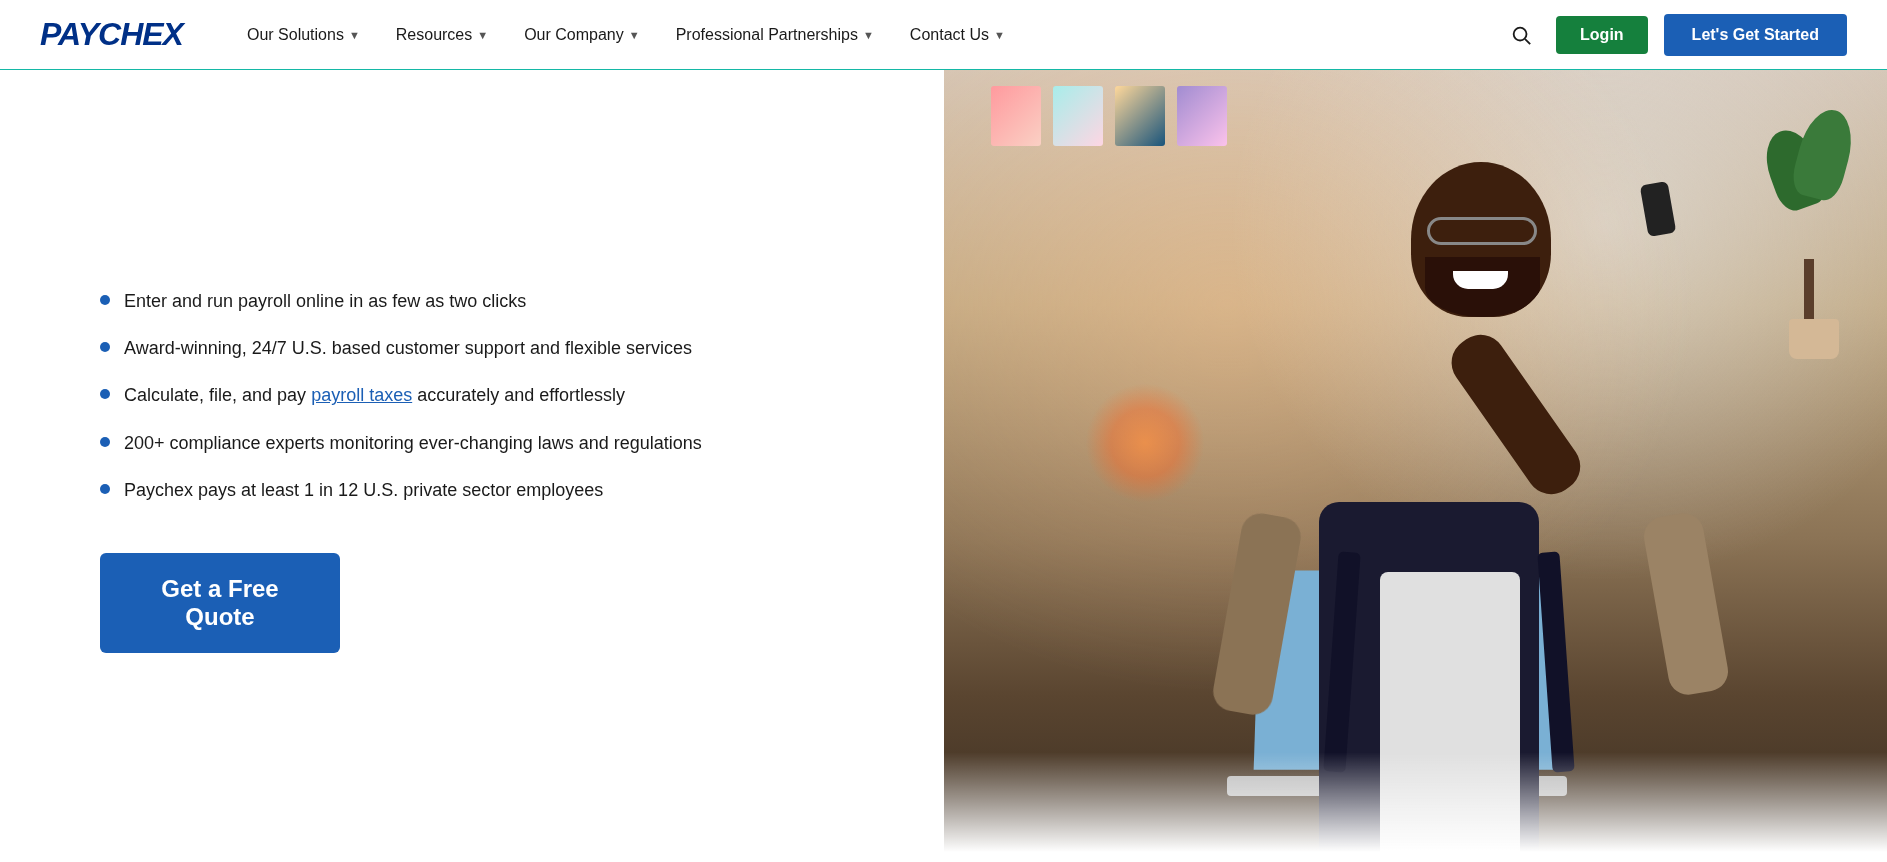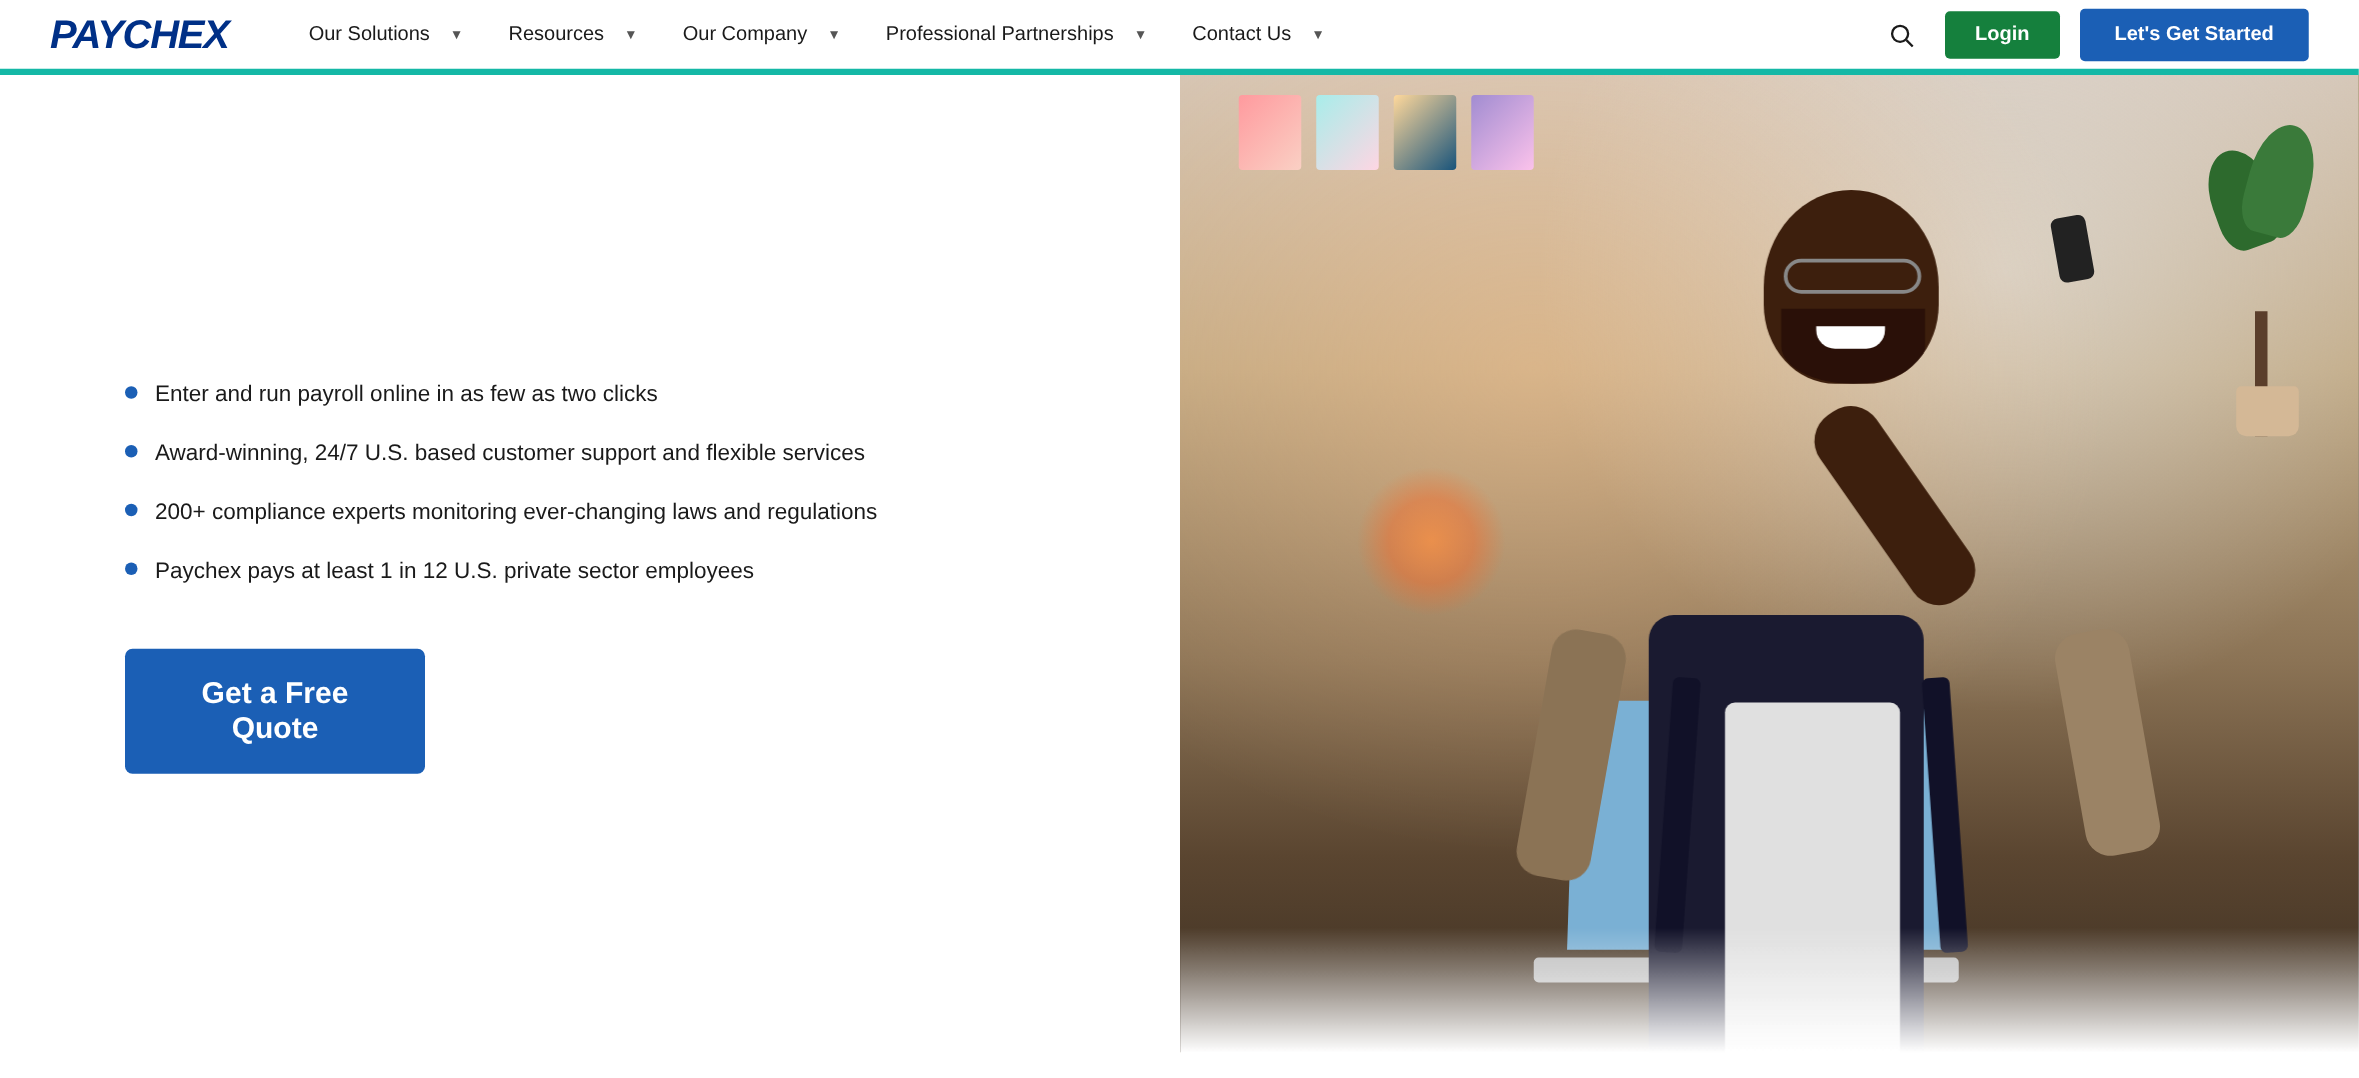--- a/index.html
+++ b/index.html
@@ -15,23 +15,23 @@
       min-height: 862px;
       overflow-x: hidden;
     }
 
     
     .header {
       display: flex;
       align-items: center;
       justify-content: space-between;
       padding: 0 40px;
-      height: 60px;
+      height: 70px;
       background: #fff;
-      border-bottom: 5px solid #14b8a6;
+      border-bottom: 1px solid #14b8a6;
       position: relative;
       z-index: 10;
     }
 
     .header-left {
       display: flex;
       align-items: center;
       gap: 48px;
     }
 
@@ -50,21 +50,21 @@
 
     .nav {
       display: flex;
       align-items: center;
       gap: 4px;
     }
 
     .nav-item {
       display: flex;
       align-items: center;
-      gap: 16px;
+      gap: 5px;
       padding: 8px 16px;
       font-size: 16px;
       font-weight: 500;
       color: #1a1a1a;
       cursor: pointer;
       white-space: nowrap;
       border-radius: 4px;
     }
 
     .chevron {
@@ -398,20 +398,24 @@
       <li>
         <div class="bullet-dot"></div>
         <span>Enter and run payroll online in as few as two clicks</span>
       </li>
       <li>
         <div class="bullet-dot"></div>
         <span>Award-winning, 24/7 U.S. based customer support and flexible services</span>
       </li>
       <li>
         <div class="bullet-dot"></div>
+        <span>Calculate, file, and pay <a class="bullet-link">payroll taxes</a> accurately and effortlessly</span>
+      </li>
+      <li>
+        <div class="bullet-dot"></div>
         <span>200+ compliance experts monitoring ever-changing laws and regulations</span>
       </li>
       <li>
         <div class="bullet-dot"></div>
         <span>Paychex pays at least 1 in 12 U.S. private sector employees</span>
       </li>
     </ul>
 
     <button class="quote-btn">Get a Free Quote</button>
   </div>

